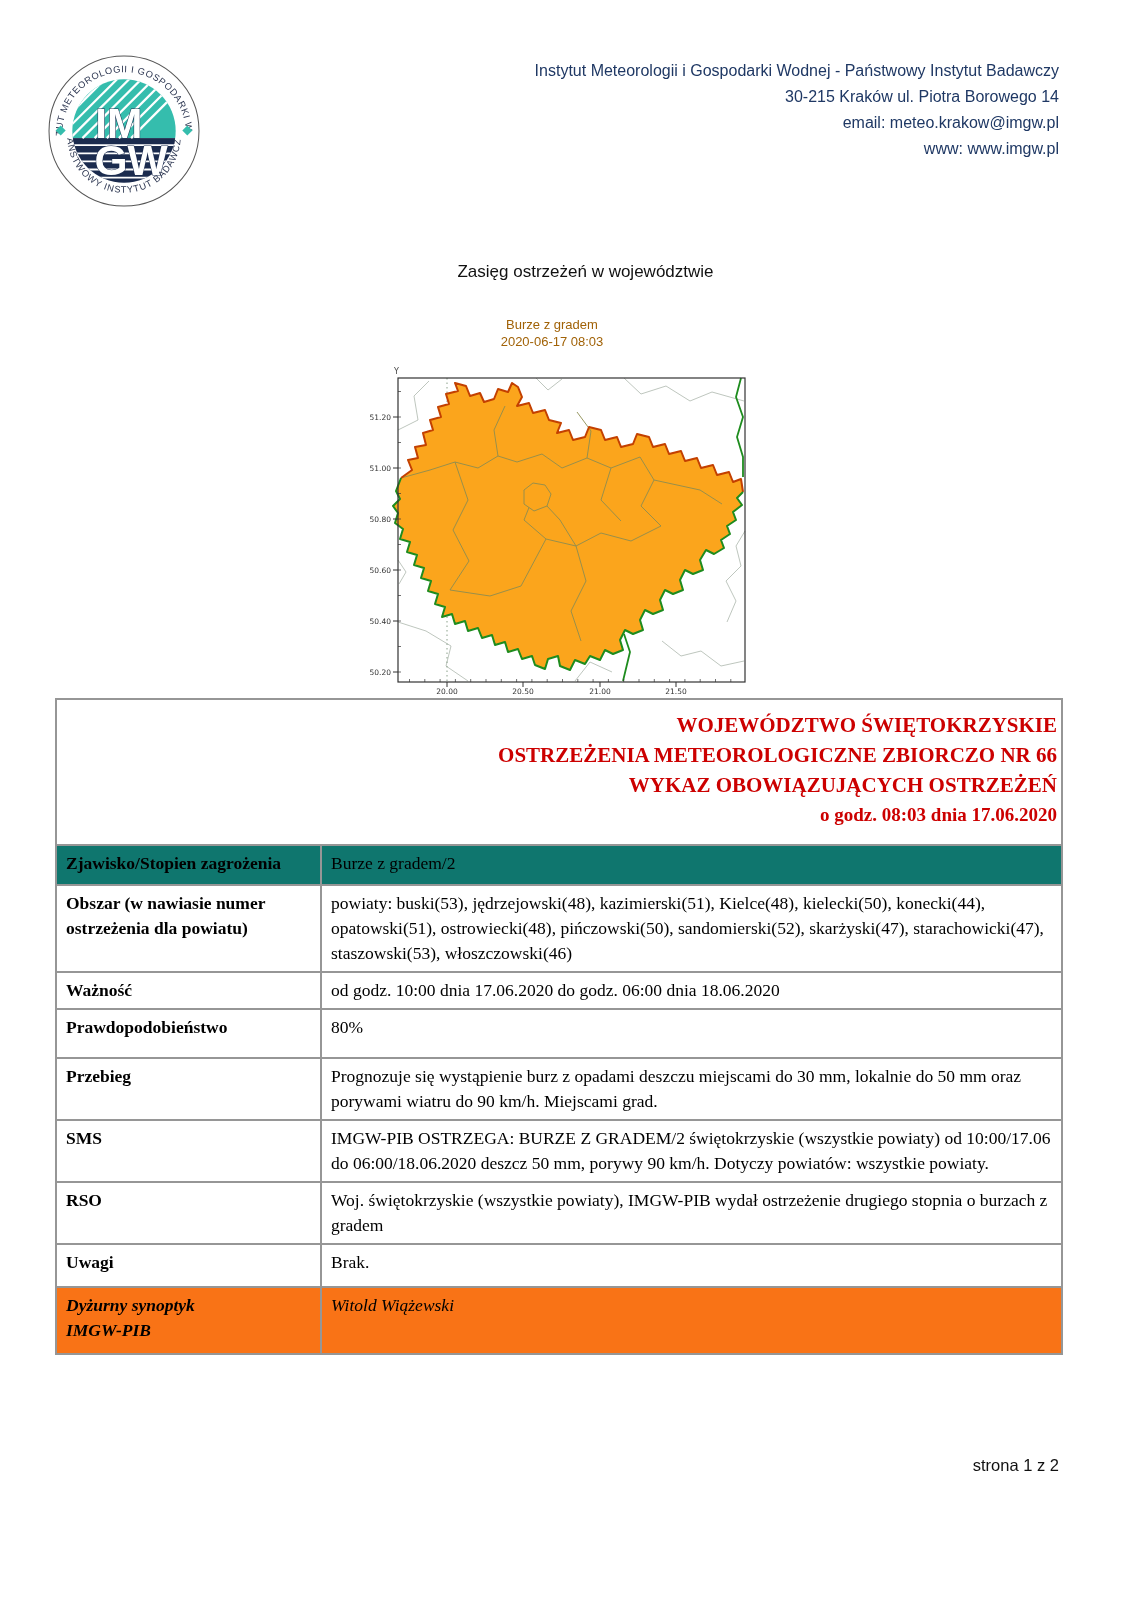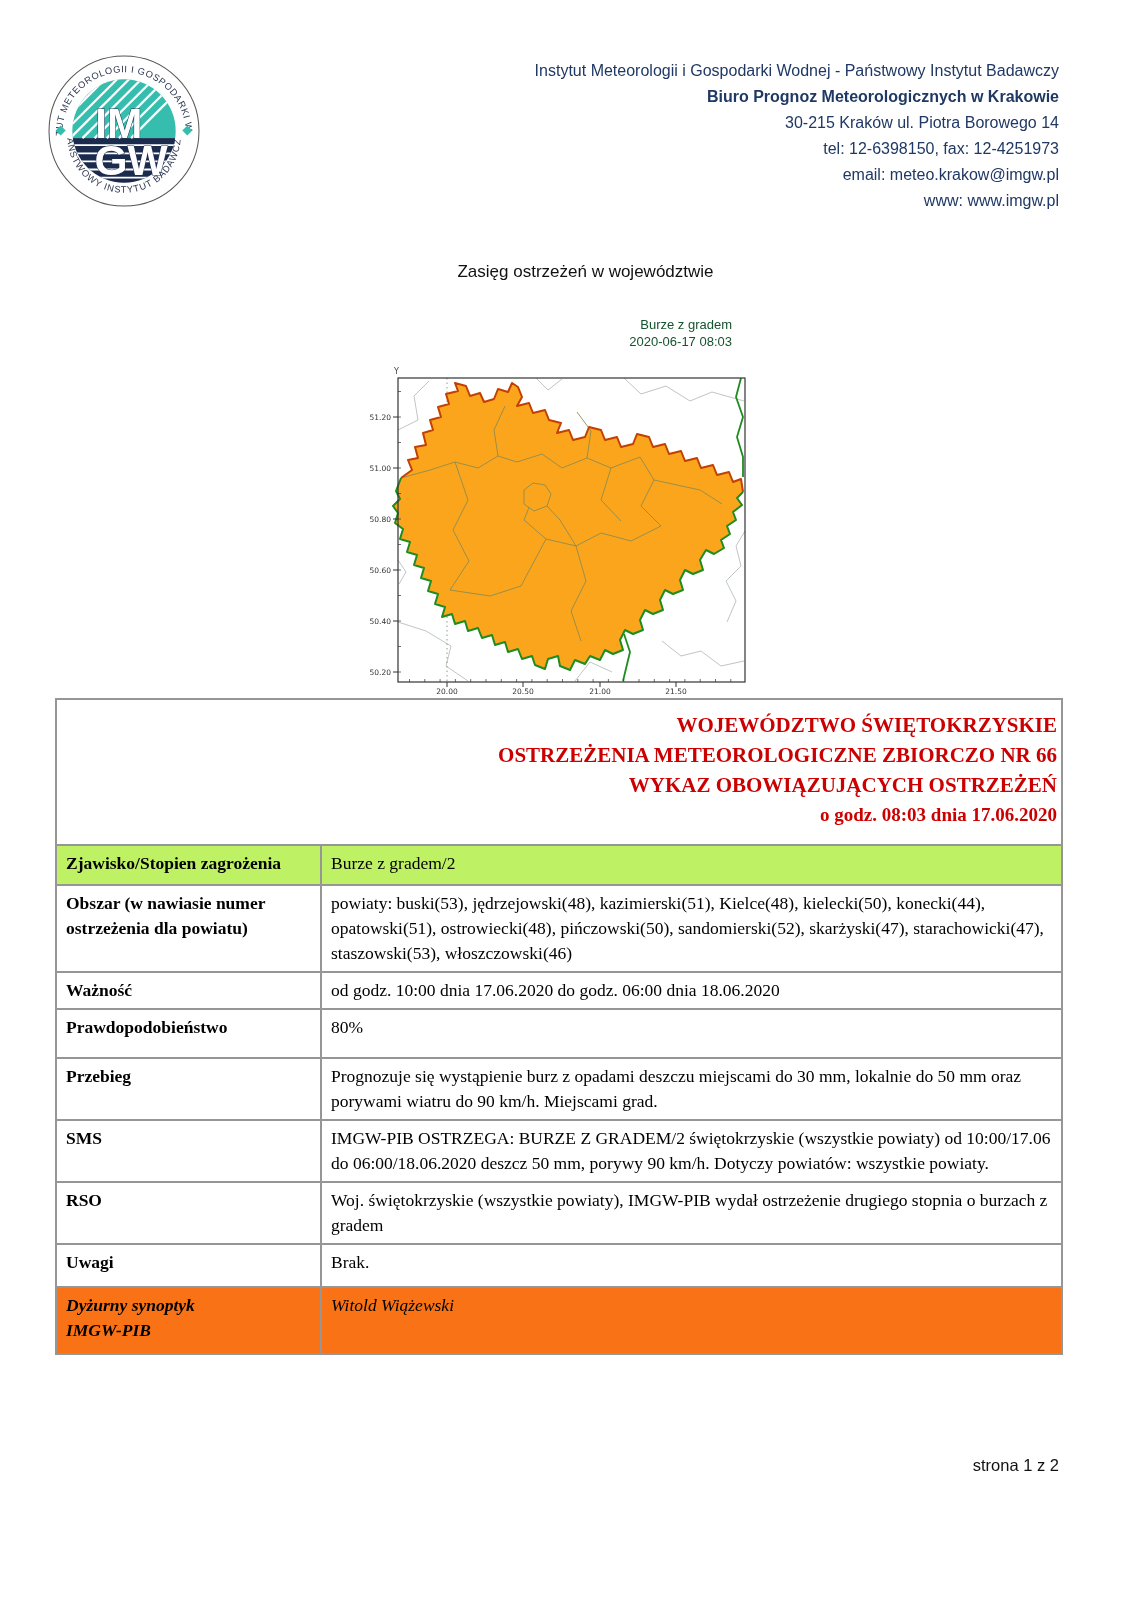--- a/index.html
+++ b/index.html
@@ -7,31 +7,31 @@
         font-family:"Liberation Sans",sans-serif;color:#000;}
   
   #logo{position:absolute;left:48px;top:55px;width:152px;height:152px;}
   #contact{position:absolute;left:360px;right:72px;top:58px;text-align:right;
            color:#1F3864;font-size:16px;line-height:26px;}
   #contact .bold{font-weight:bold;}
   
   #section-title{position:absolute;left:40px;top:262px;width:1091px;text-align:center;
                  font-size:17px;color:#111;}
   
-  #map-titles{position:absolute;left:372px;top:316px;width:360px;text-align:right;
-              font-size:13px;line-height:17px;color:#14532d;}
+  #map-titles{position:absolute;left:372px;top:316px;width:360px;text-align:center;
+              font-size:13px;line-height:17px;color:#a16207;}
   #map-svg{position:absolute;left:370px;top:352px;width:400px;height:344px;}
   .tick-label{font-family:"DejaVu Sans",sans-serif;font-size:7.5px;fill:#333;}
   .axis-letter{font-family:"DejaVu Sans",sans-serif;font-size:8px;fill:#444;}
   
   #warn-table{position:absolute;left:55px;top:698px;width:1008px;border-collapse:collapse;
               font-family:"Liberation Serif",serif;font-size:17.5px;}
   #warn-table td{border:2px solid #969696;vertical-align:top;padding:5px 9px;line-height:25px;}
   #warn-table td.lbl{width:245px;font-weight:bold;}
-  #warn-table tr.orange td{background:#bef264;}
+  #warn-table tr.orange td{background:#0f766e;}
   #warn-table tr.gray td{background:#f97316;font-style:italic;}
   #title-cell{text-align:center;padding:10px 4px 14px 4px !important;}
   .red-title{color:#CC0000;font-weight:bold;font-size:21px;line-height:30px;text-align:right;}
   .red-title.small{font-size:19px;}
   .h38 td{height:28px;}  .h32 td{height:22px;}  .h47 td{height:37px;}
   .h41 td{height:31px;}  .h65 td{height:55px;}
   
   #footer{position:absolute;right:72px;top:1456px;font-size:16.5px;color:#111;}
 </style>
 </head>
@@ -76,23 +76,21 @@
     </text>
     <text font-family="Liberation Sans, sans-serif" font-size="9.2" fill="#2b3550" letter-spacing="0.8">
       <textPath href="#arc-bottom" startOffset="50%" text-anchor="middle">PAŃSTWOWY INSTYTUT BADAWCZY</textPath>
     </text>
     <rect x="9" y="71" width="7" height="7" transform="rotate(45 12.5 74.5)" fill="#35BDAD"></rect>
     <rect x="134" y="71" width="7" height="7" transform="rotate(45 137.5 74.5)" fill="#35BDAD"></rect>
   </svg>
 
   <div id="contact">
     <div>Instytut Meteorologii i Gospodarki Wodnej - Państwowy Instytut Badawczy</div>
-    <div class="bold">Biuro Prognoz Meteorologicznych w Krakowie</div>
     <div>30-215 Kraków ul. Piotra Borowego 14</div>
-    <div>tel: 12-6398150, fax: 12-4251973</div>
     <div>email: meteo.krakow@imgw.pl</div>
     <div>www: www.imgw.pl</div>
   </div>
 
   <div id="section-title">Zasięg ostrzeżeń w województwie</div>
 
   <div id="map-titles">
     <div>Burze z gradem</div>
     <div>2020-06-17 08:03</div>
   </div>

